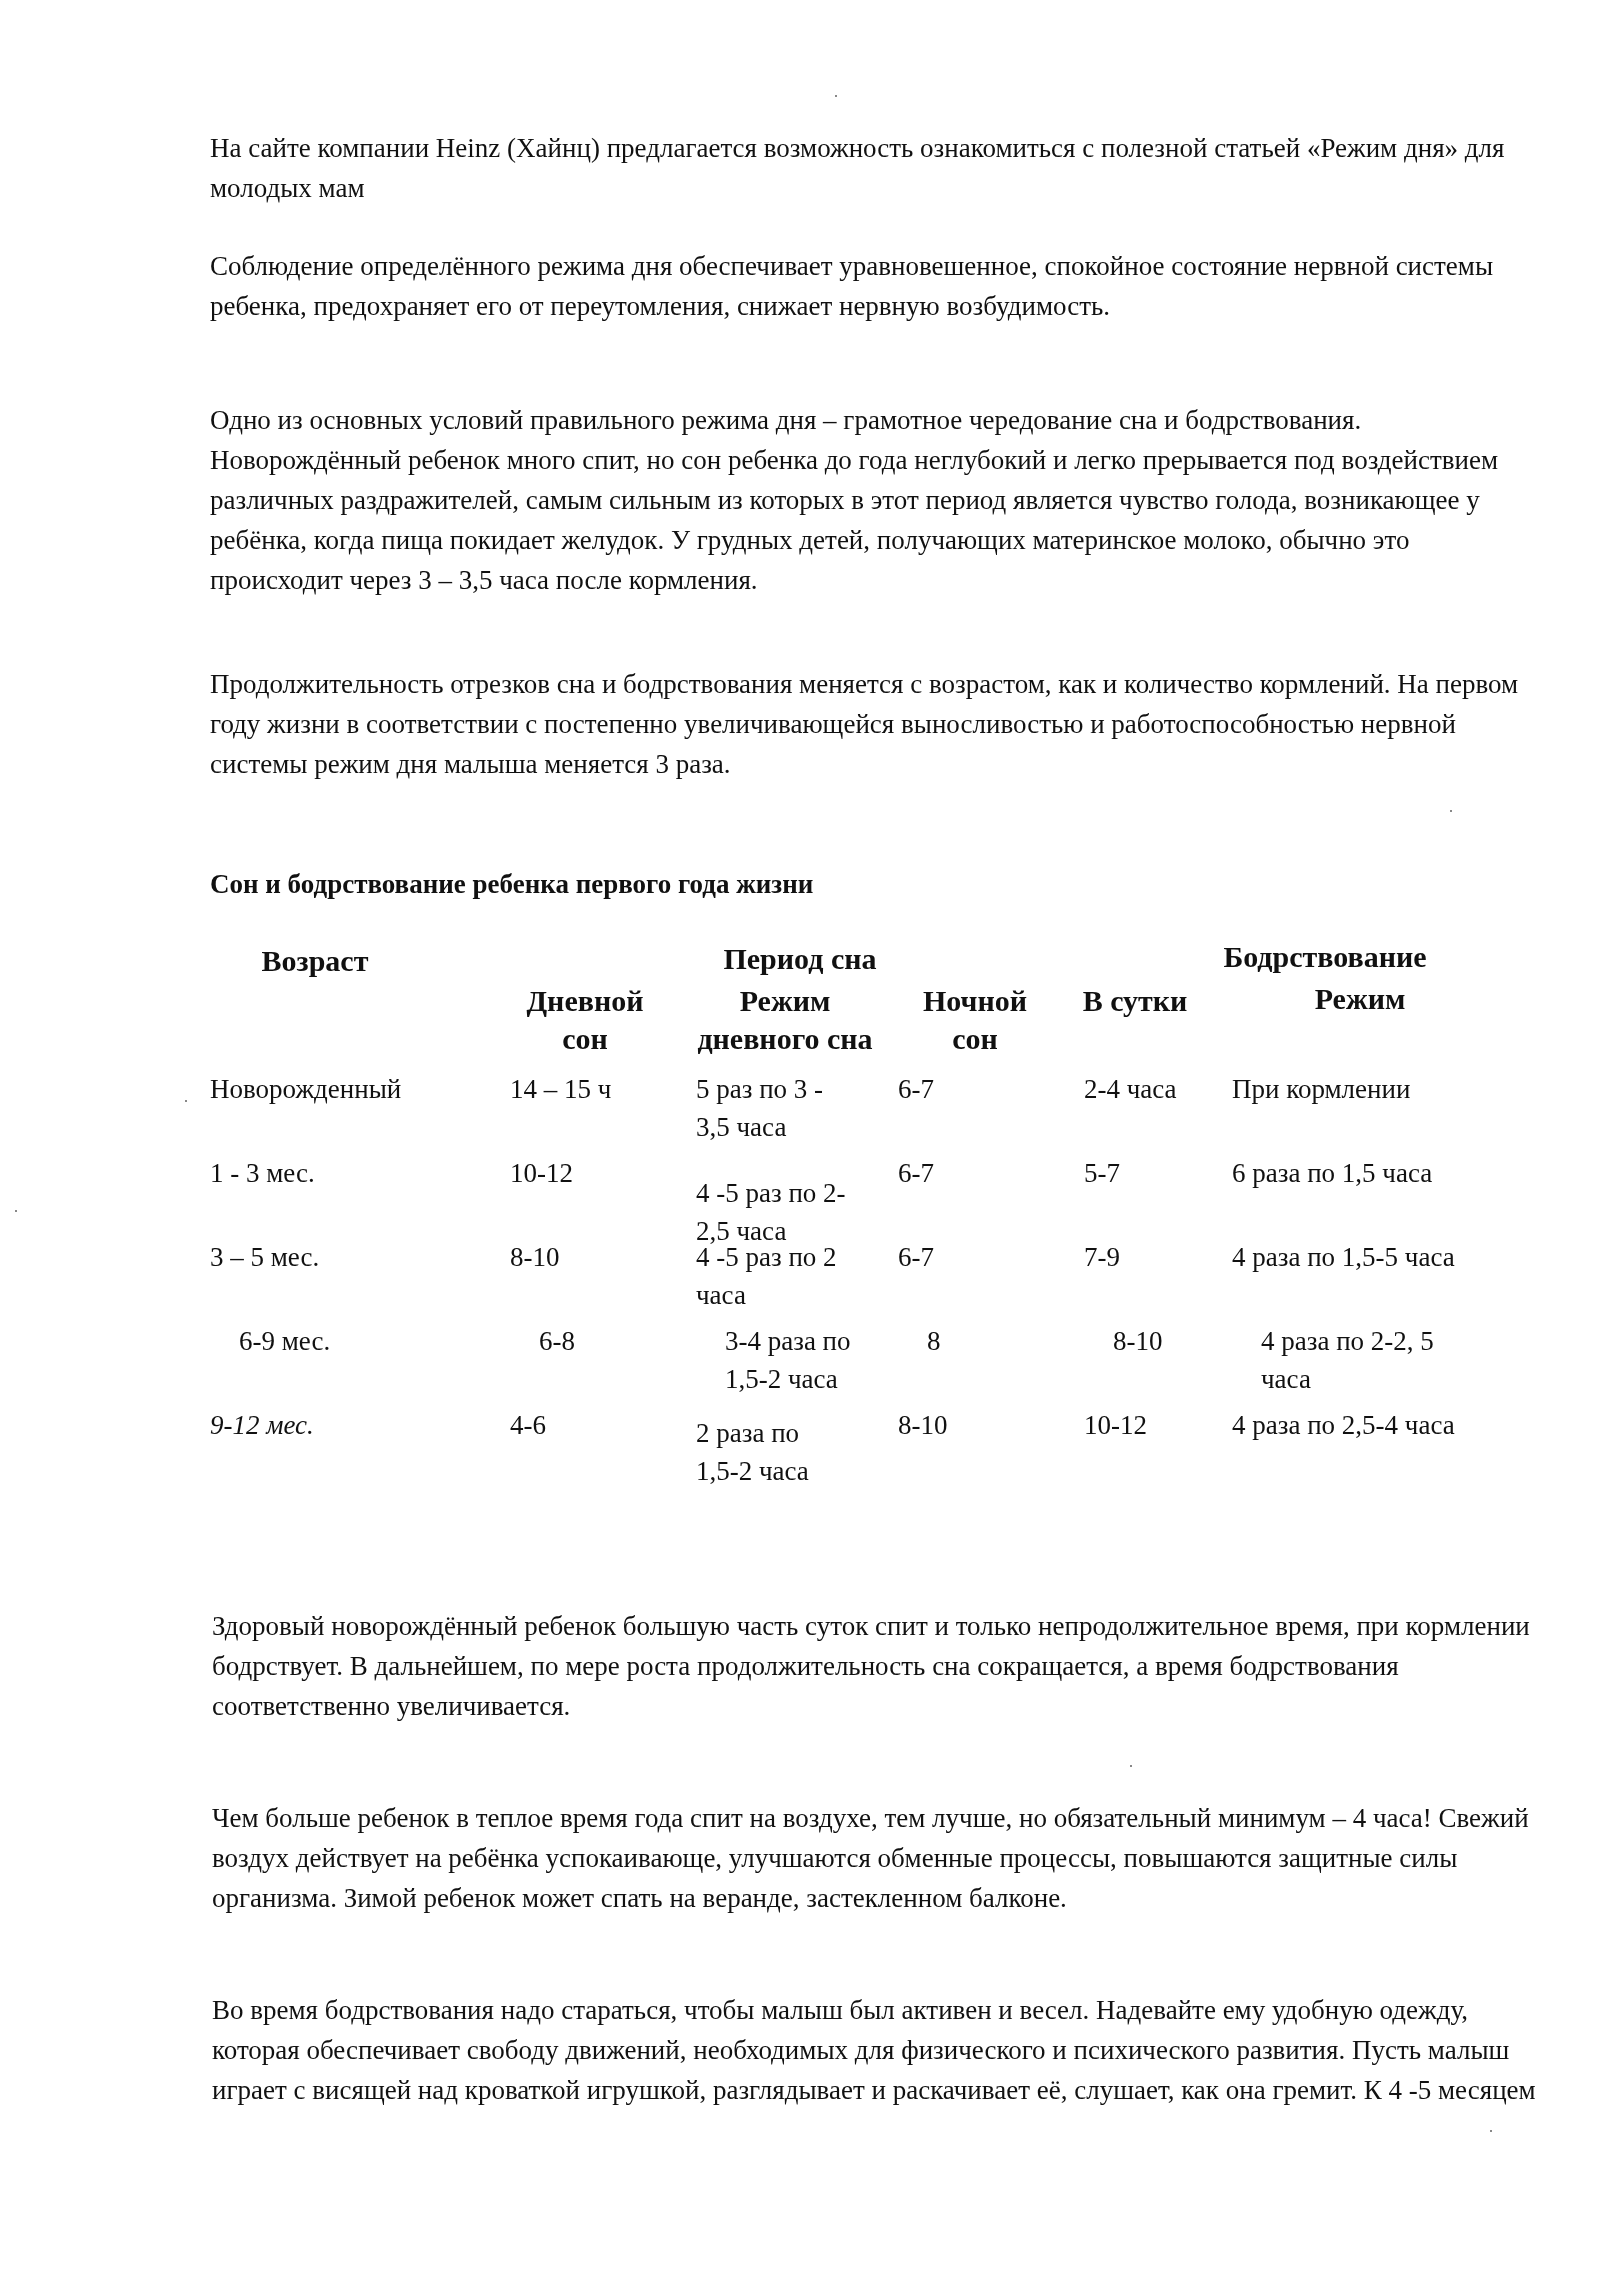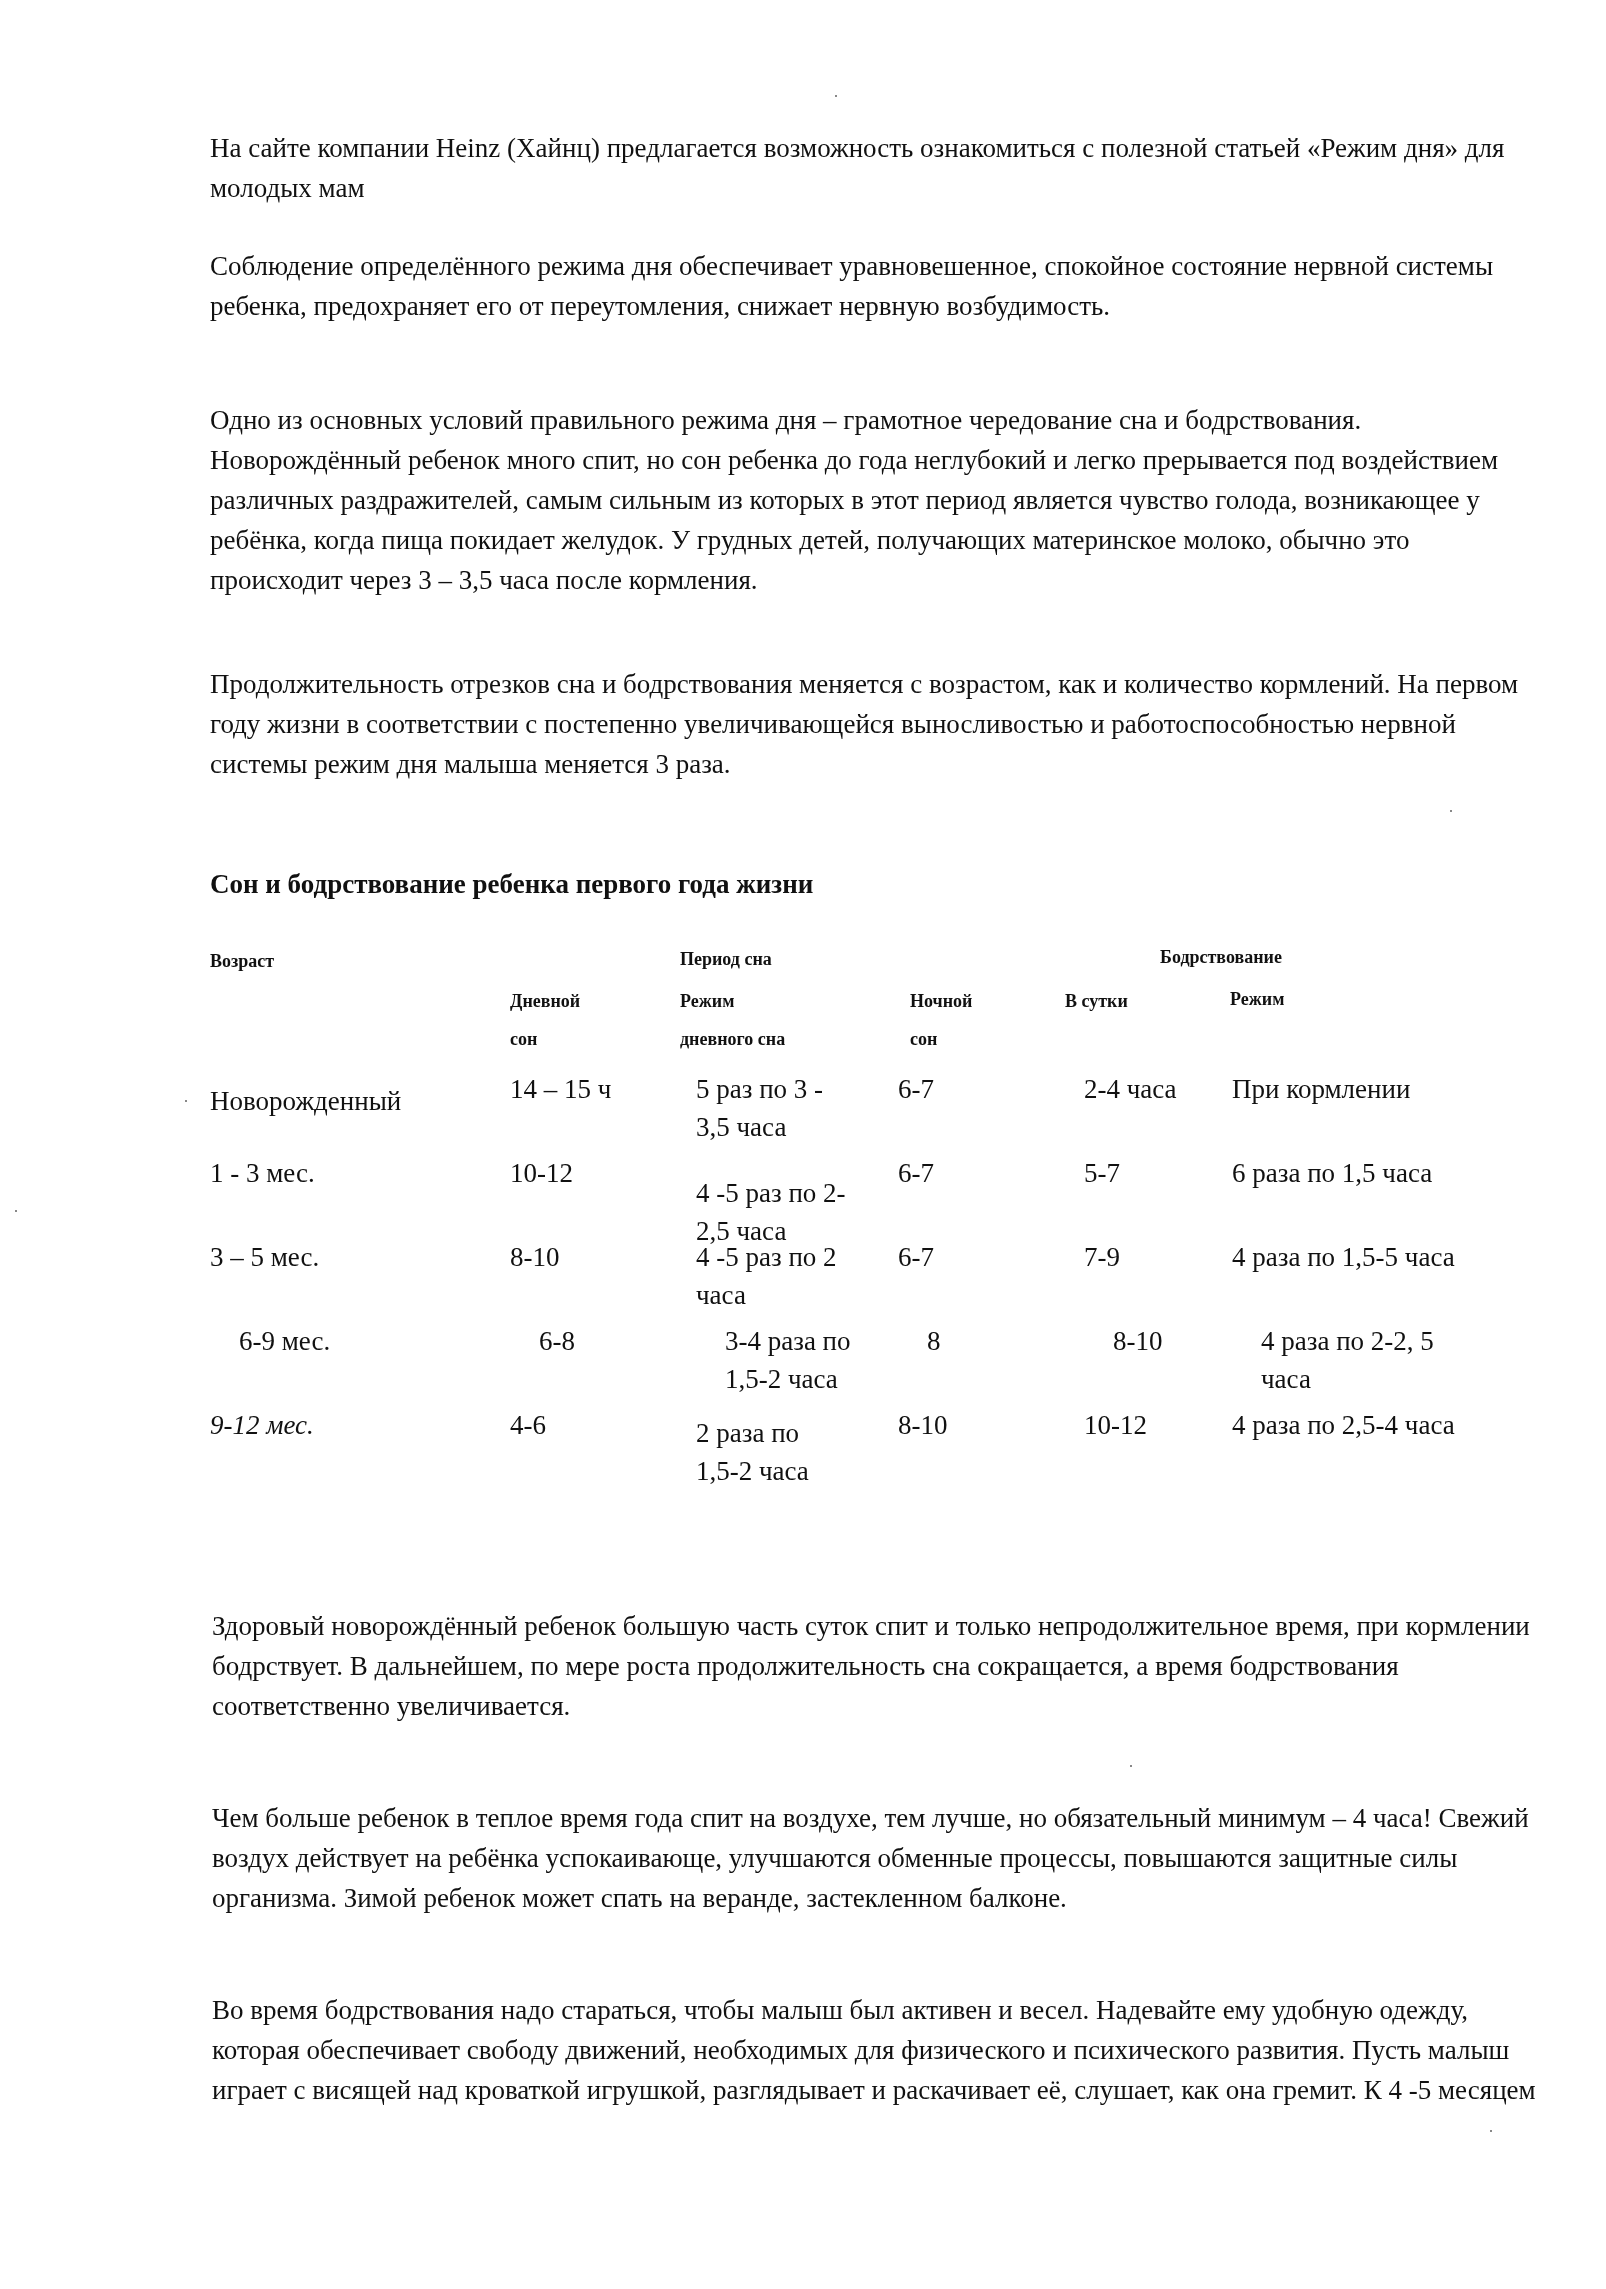--- a/index.html
+++ b/index.html
@@ -6,21 +6,21 @@
   body { width: 1606px; height: 2289px; position: relative; overflow: hidden;
          font-family: "Liberation Serif", "DejaVu Serif", serif; color: #111; }
   .page { position: absolute; left: 210px; top: 128px; width: 1310px; }
   p.para { margin: 0; font-size: 27px; line-height: 40px; }
   .p1 { position: absolute; top: 0; left: 0; width: 1300px; }
   .p2 { position: absolute; top: 118px; left: 0; width: 1300px; }
   .p3 { position: absolute; top: 272px; left: 0; width: 1330px; }
   .p4 { position: absolute; top: 536px; left: 0; width: 1330px; }
   .heading { position: absolute; top: 736px; left: 0; font-size: 27px; font-weight: bold; line-height: 40px; margin: 0; }
   .tbl { position: absolute; top: 812px; left: 0; width: 1330px; }
-  .th { position: absolute; font-weight: bold; font-size: 18px; line-height: 38px; text-align: left; }
+  .th { position: absolute; font-weight: bold; font-size: 30px; line-height: 38px; text-align: center; }
   .td { position: absolute; font-size: 27px; line-height: 38px; }
   .row { position: absolute; left: 0; width: 1330px; height: 84px; }
   .p5 { position: absolute; top: 1478px; left: 2px; width: 1330px; }
   .p6 { position: absolute; top: 1670px; left: 2px; width: 1330px; }
   .p7 { position: absolute; top: 1862px; left: 2px; width: 1330px; }
   .speck { position: absolute; width: 2px; height: 2px; background: #888; }
 </style>
 </head>
 <body>
 
@@ -48,21 +48,21 @@
       <div>дневного сна</div>
     </div>
     <div class="th" style="left:700px; width:130px; top:42px;">
       <div>Ночной</div>
       <div>сон</div>
     </div>
     <div class="th" style="left:855px; width:140px; top:42px;">В сутки</div>
     <div class="th" style="left:1020px; width:260px; top:40px;">Режим</div>
 
     <div class="row" style="top:130px;">
-      <div class="td" style="left:0;margin-top:12px;">Новорожденный</div>
+      <div class="td" style="left:0;">Новорожденный</div>
       <div class="td" style="left:300px;">14 – 15 ч</div>
       <div class="td" style="left:486px;">
         <div>5 раз по 3 -</div>
         <div>3,5 часа</div>
       </div>
       <div class="td" style="left:688px;">6-7</div>
       <div class="td" style="left:874px;">2-4 часа</div>
       <div class="td" style="left:1022px;">
         <div>При кормлении</div>
       </div>

